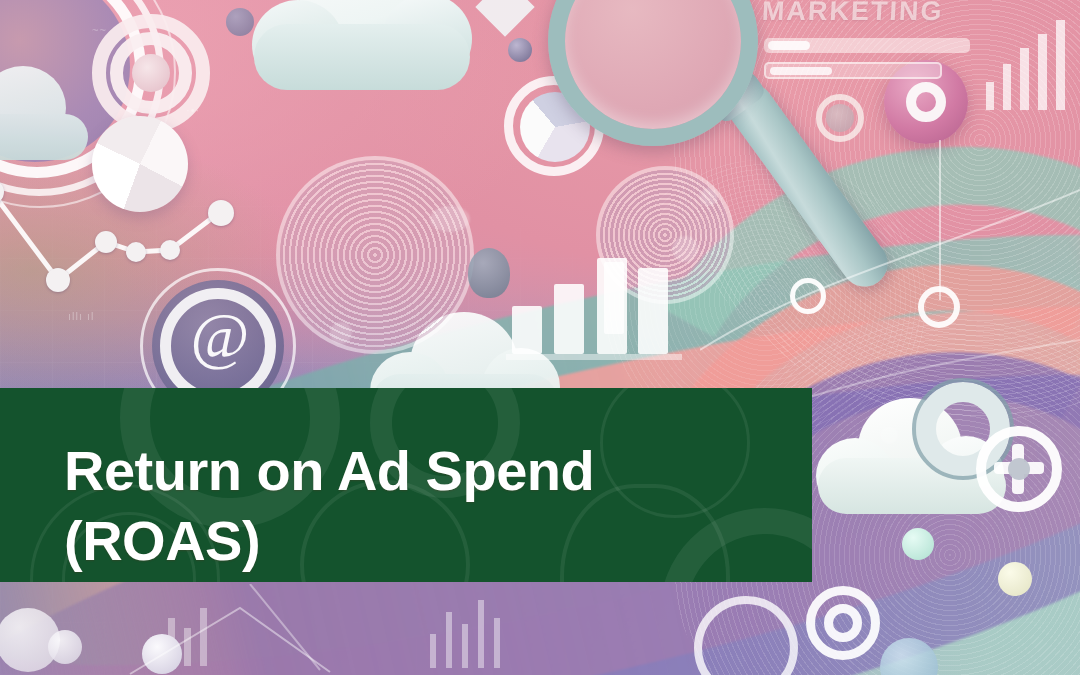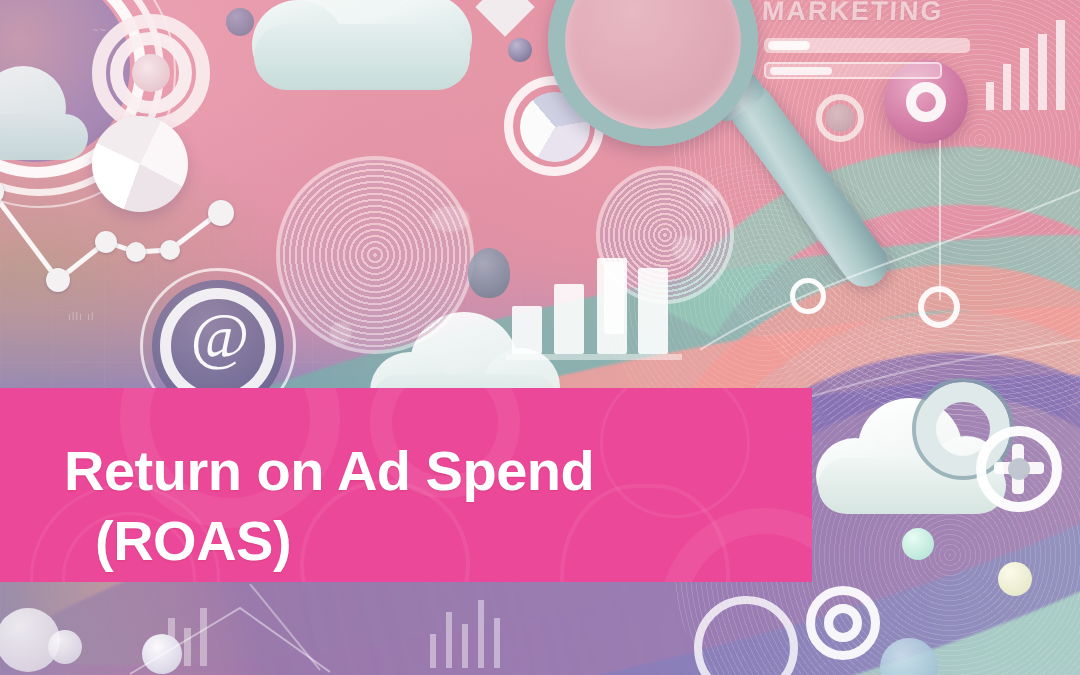--- a/index.html
+++ b/index.html
@@ -141,34 +141,34 @@
     color:rgba(255,250,248,.60);
     text-shadow:0 1px 2px rgba(190,120,140,.45);
     transform:skewX(-3deg);
     white-space:nowrap;
   }
   .pillbar{position:absolute;border-radius:5px;}
 
   
   #banner{
     position:absolute;left:0;top:388px;width:812px;height:194px;
-    background:#ec4899;
+    background:#14532d;
     overflow:hidden;
   }
   #banner .ghost{position:absolute;border-radius:50%;border-style:solid;border-color:rgba(255,255,255,.07);}
   #banner-title{
     position:absolute;left:64px;top:10px;right:10px;
     color:#ffffff;
     font-weight:700;
     font-size:56px;
     line-height:1.26;
     letter-spacing:-0.5px;
     text-shadow:0 1px 2px rgba(140,30,20,.18);
   }
-  #banner-title .l2{display:block;margin-left:31px;}
+  #banner-title .l2{display:block;}
 
   
   .blob{position:absolute;border-radius:50%;background:rgba(255,255,255,.22);filter:blur(1px);}
   .scribble{position:absolute;color:rgba(255,255,255,.32);font-size:11px;letter-spacing:1px;}
 </style>
 </head>
 <body>
 
 <div id="hero">
 

